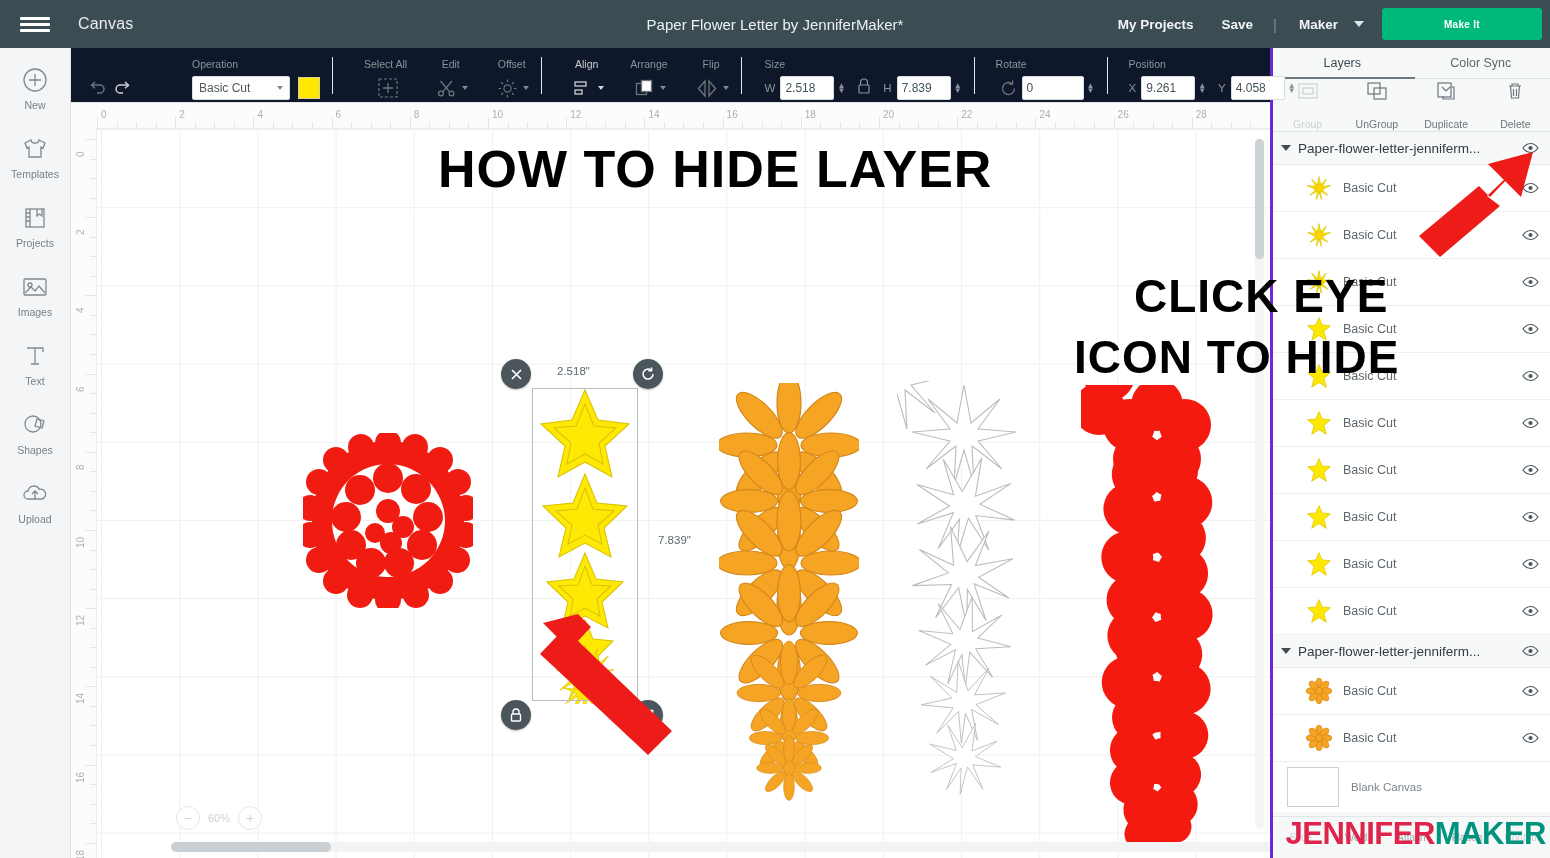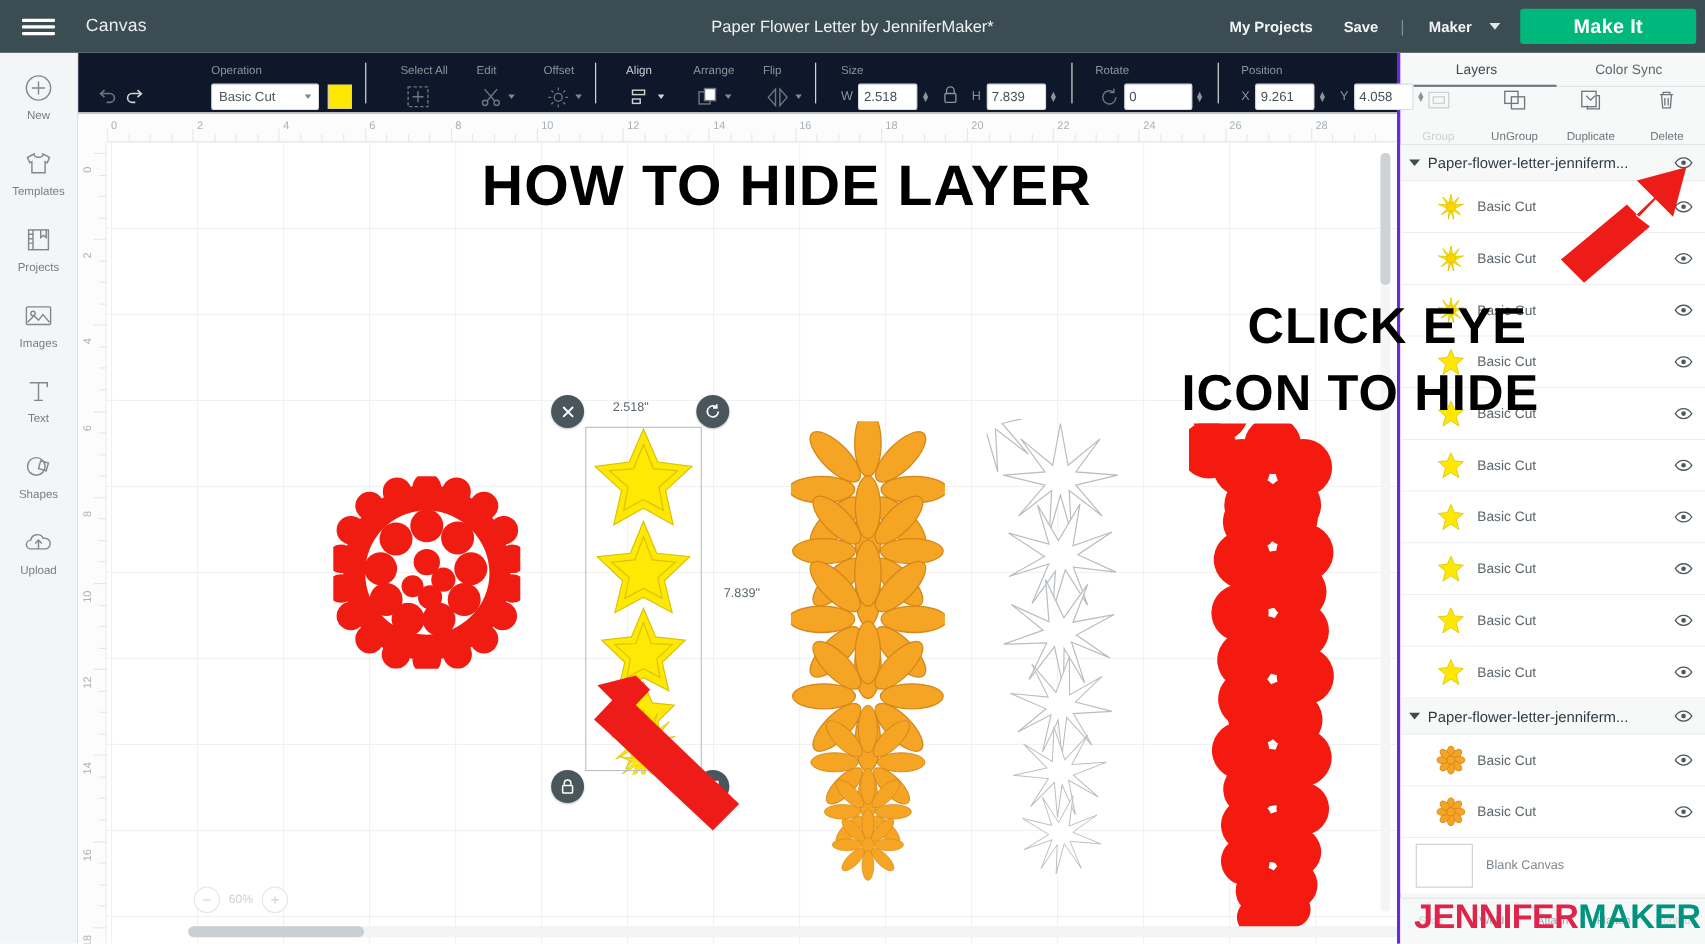--- a/index.html
+++ b/index.html
@@ -23,21 +23,21 @@
   .tb-title {
     position: absolute; left: 0; right: 0; text-align: center;
     font-size: 15px; color: #eef1f2; pointer-events: none;
   }
   .tb-right { margin-left: auto; display: flex; align-items: center; gap: 0; padding-right: 8px; }
   .tb-link { font-size: 13.5px; font-weight: bold; color: #f2f5f6; padding: 0 14px; cursor: pointer; white-space: nowrap; }
   .tb-sep { color: #7d8d94; font-size: 15px; padding: 0 6px; }
   .tb-machine { font-size: 13.5px; font-weight: bold; color: #f2f5f6; padding: 0 6px 0 16px; cursor: pointer; }
   .chev { width: 0; height: 0; border-left: 5px solid transparent; border-right: 5px solid transparent; border-top: 6px solid #dfe6e8; margin: 0 18px 0 10px; }
   .makeit {
-    background: #00b87c; color: #fff; font-size: 18px; font-weight: bold;
+    background: #00b87c; color: #fff; font-size: 10px; font-weight: bold;
     width: 160px; height: 32px; border-radius: 3px; border: none;
     display: flex; align-items: center; justify-content: center; cursor: pointer;
     letter-spacing: .3px;
   }
 
   
   .rail {
     position: absolute; left: 0; top: 48px; width: 71px; height: 810px;
     background: #f4f5f6; border-right: 1px solid #dfe2e4; z-index: 30;
     padding-top: 16px;
@@ -47,21 +47,21 @@
   .rail-lbl { font-size: 10.5px; color: #768086; margin-top: 3px; }
 
   
   .toolbar {
     position: absolute; left: 71px; top: 48px; width: 1199px; height: 55px;
     background: #0f172a; border-bottom: 1px solid #e3e6e8; z-index: 25;
     display: flex; align-items: flex-end;
   }
   .tgroup { display: flex; align-items: flex-end; height: 55px; padding: 0 6px; position: relative; }
   .tgroup.divr::after { content:""; position: absolute; right: 0; top: 10px; bottom: 8px; width: 1px; background: #e6e9ea; }
-  .tcol { display: flex; flex-direction: column; padding: 0 7px; }
+  .tcol { display: flex; flex-direction: column; align-items: center; padding: 0 7px; }
   .tlab { font-size: 10.5px; color: #8b949a; margin-bottom: 4px; white-space: nowrap; }
   .tlab.dim { color: #c9ced1; }
   .tctrl { display: flex; align-items: center; height: 28px; }
   .ico-btn { width: 26px; height: 24px; display:flex; align-items:center; justify-content:center; color:#6d767c; cursor:pointer; }
   .ico-btn.dim { color: #cdd2d5; cursor: default; }
   .caret { width:0;height:0;border-left:3.5px solid transparent;border-right:3.5px solid transparent;border-top:4.5px solid #808a90; margin-left:3px; }
   .caret.dim { border-top-color:#d2d7da; }
   .sel-op {
     display:flex;align-items:center;justify-content:space-between;
     width: 98px; height: 24px; border:1px solid #d9dde0; background:#fff; border-radius:2px;

